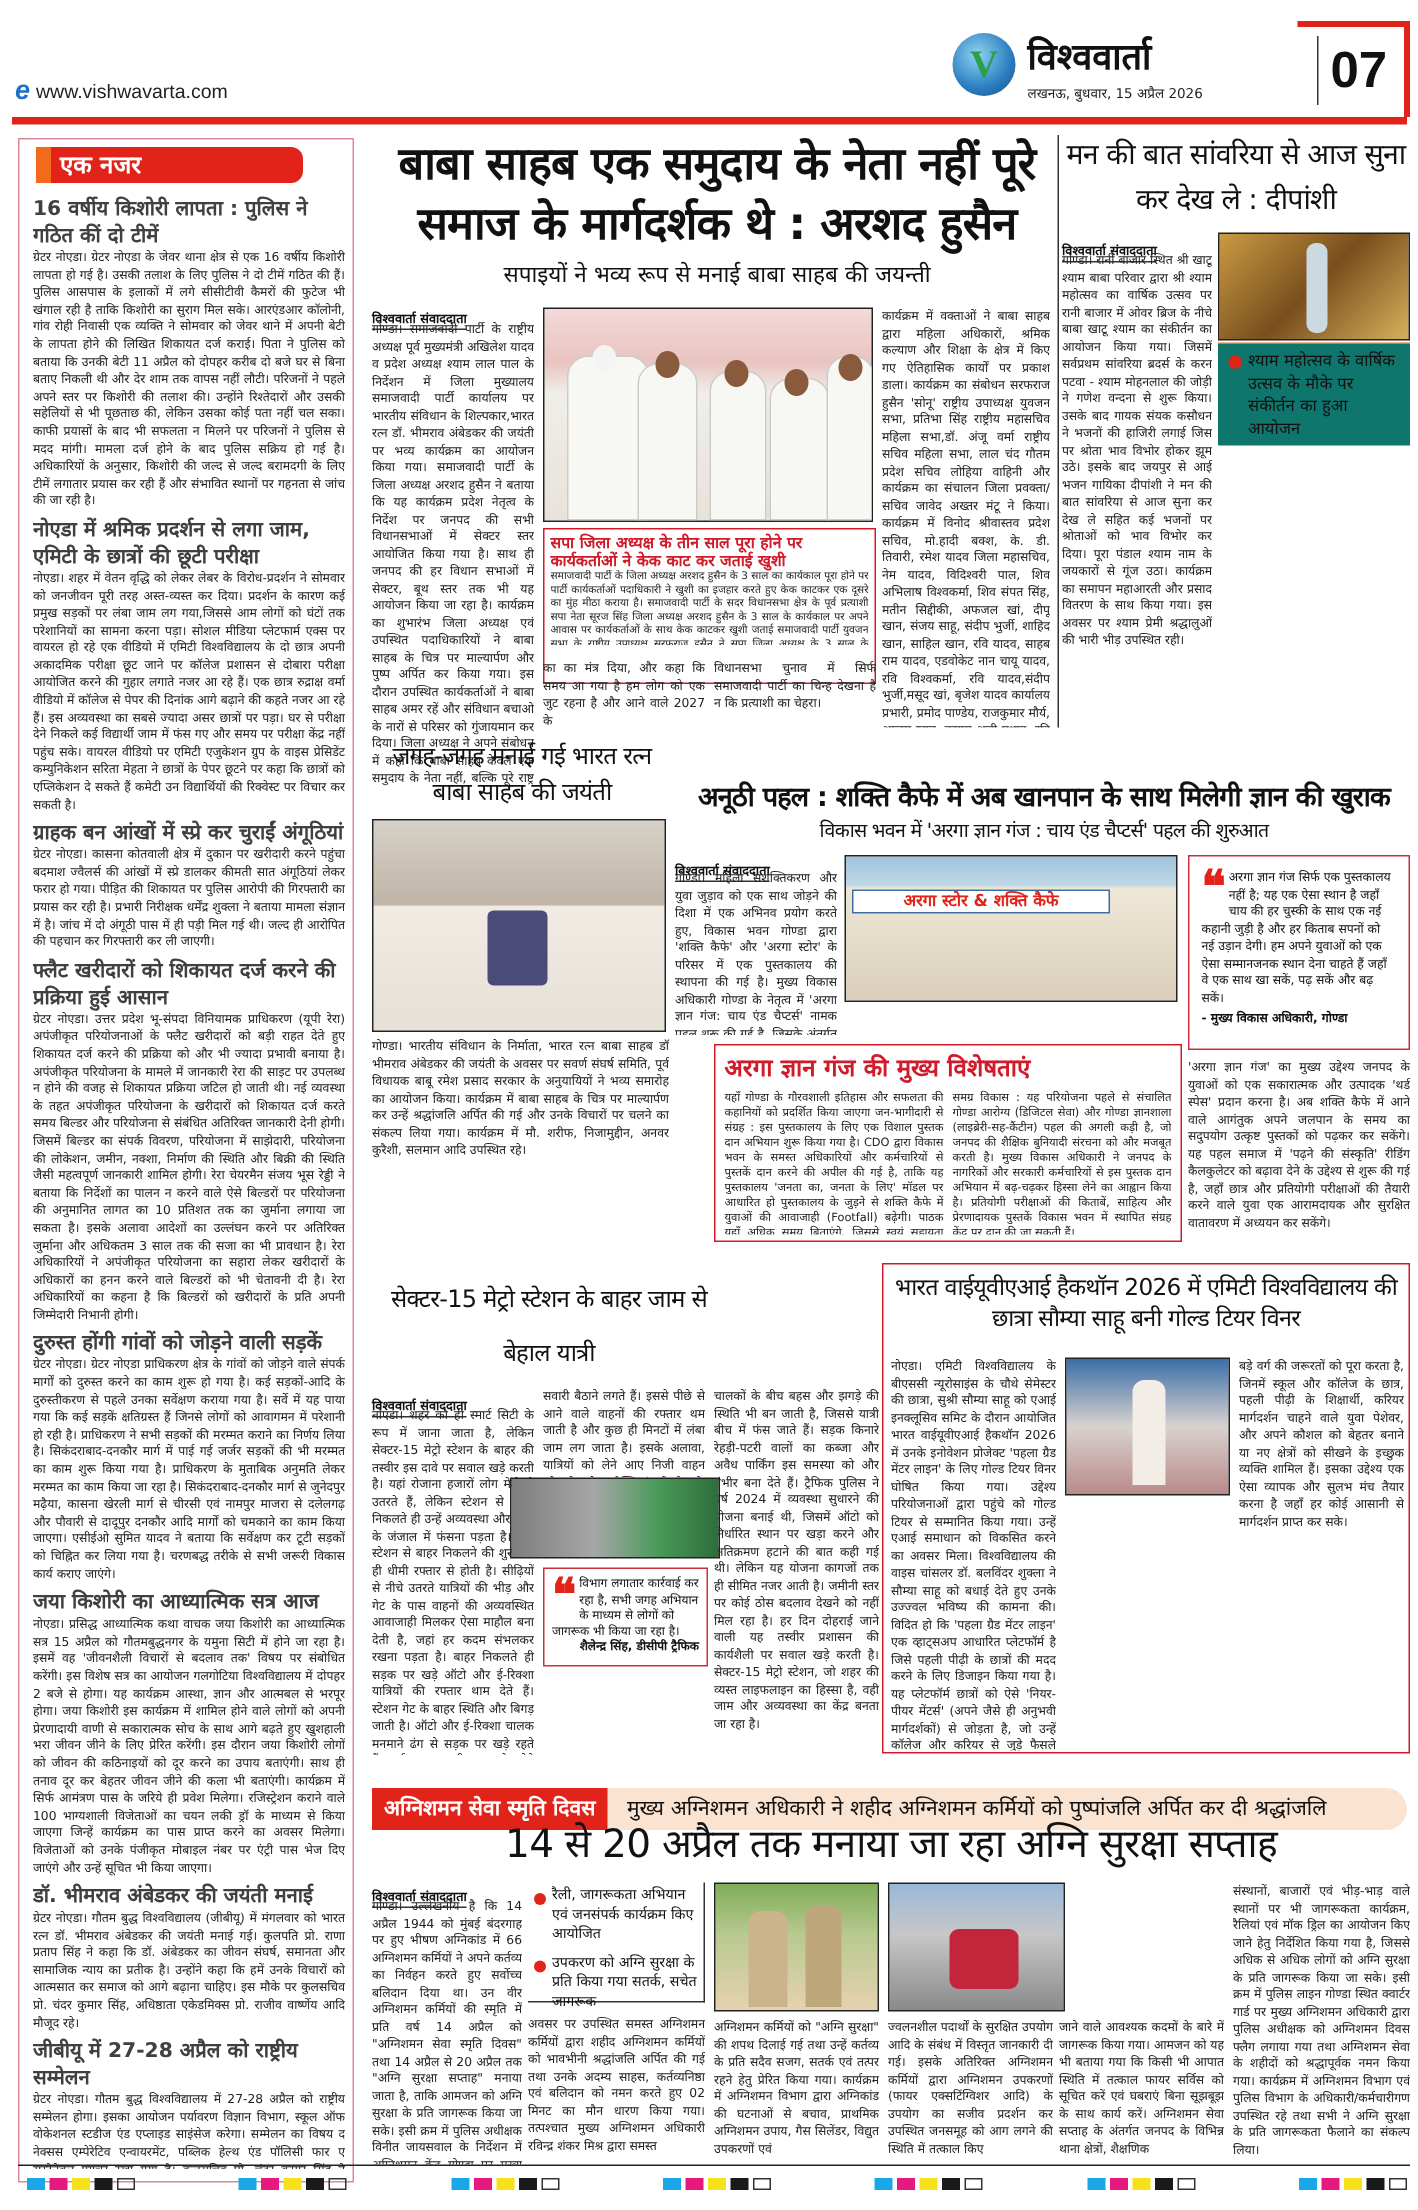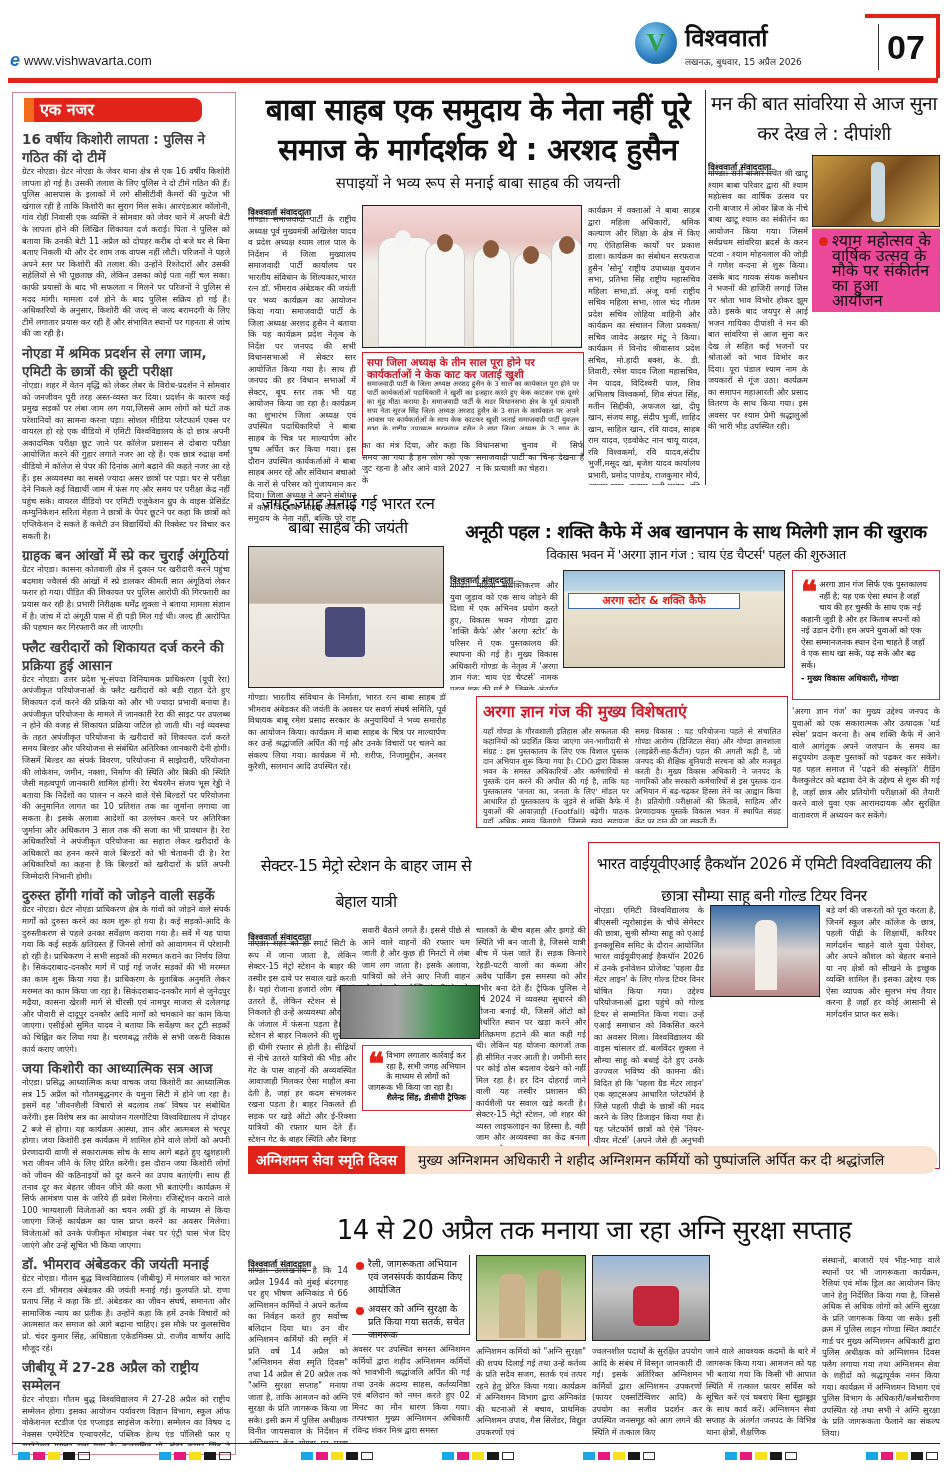--- a/index.html
+++ b/index.html
@@ -29,23 +29,23 @@
   .col{font-size:8.2px;line-height:11.5px;text-align:justify;color:#222;overflow:hidden}
   .photo{background:#888;overflow:hidden;border:1px solid #222}
   .ph-crowd{background:linear-gradient(180deg,#f3d9d9 0%,#e9c4c0 25%,#f0eee8 40%,#e8e2da 100%)}
   .ph-crowd .p{position:absolute;bottom:0;background:#f7f7f3;border-radius:14px 14px 0 0;border:1px solid #ccc}
   .ph-crowd .hd{position:absolute;width:16px;height:18px;border-radius:50%;background:#8a5a3c}
   .redbox{border:1.5px solid #d11a2a}
   .redh{color:#d11a2a;font-weight:bold}
   .quote{border:1.5px solid #c9303c;padding:8px;font-size:8.2px;line-height:11.5px}
   .quote .q{color:#e2231a;font-size:30px;font-weight:bold;float:left;line-height:26px;margin-right:2px;font-family:"Liberation Serif",serif}
   .h2{font-weight:bold;text-align:center;letter-spacing:-0.5px}
-  .caption{background:#ec4899;border-top:1px solid #f3b98c;font-size:16px;padding:4px 8px 4px 20px;position:relative;line-height:15px}
+  .caption{background:#0f766e;border-top:1px solid #f3b98c;font-size:11px;padding:4px 8px 4px 20px;position:relative;line-height:15px}
   .caption:before{content:"";position:absolute;left:7px;top:8px;width:9px;height:9px;border-radius:50%;background:#e2231a}
-  .banner{left:248px;top:1146px;width:690px;height:28px;background:#fbe3d1;border-radius:0 14px 14px 0}
+  .banner{left:248px;top:1192px;width:690px;height:28px;background:#fbe3d1;border-radius:0 14px 14px 0}
   .banner .tag{left:0;top:0;height:28px;background:#e2231a;color:#fff;font-weight:bold;font-size:14px;line-height:28px;padding:0 8px}
   .banner .txt{left:170px;top:0;font-size:14px;line-height:28px;font-weight:bold}
   .bullets{border-right:1.5px solid #333;border-bottom:1.5px solid #333}
   .bullet{font-size:12px;line-height:17px;padding-left:14px;position:relative;margin-bottom:6px}
   .bullet:before{content:"";position:absolute;left:2px;top:5px;width:8px;height:8px;border-radius:50%;background:#e2231a}
   .regmarks{display:flex;gap:3px;align-items:center}
   .regmarks span{width:12px;height:8px;display:inline-block}
   .vline{background:#333;width:1px}
 </style>
 </head>
@@ -168,37 +168,37 @@
 <div class="abs col" style="left:362px;top:925px;width:108px;height:60px">सवारी बैठाने लगते हैं। इससे पीछे से आने वाले वाहनों की रफ्तार थम जाती है और कुछ ही मिनटों में लंबा जाम लग जाता है। इसके अलावा, यात्रियों को लेने आए निजी वाहन और ऐप बेस्ड टैक्सियां भी गेट के सामने ही खड़ी हो जाती हैं। इससे सड़क और संकरी हो जाती है। हालात यह हैं कि पैदल निकलना भी मुश्किल हो जाता है। कई बार तो वाहन</div>
 <div class="abs col" style="left:476px;top:925px;width:110px;height:245px">चालकों के बीच बहस और झगड़े की स्थिति भी बन जाती है, जिससे यात्री बीच में फंस जाते हैं। सड़क किनारे रेहड़ी-पटरी वालों का कब्जा और अवैध पार्किंग इस समस्या को और गंभीर बना देते हैं। ट्रैफिक पुलिस ने वर्ष 2024 में व्यवस्था सुधारने की योजना बनाई थी, जिसमें ऑटो को निर्धारित स्थान पर खड़ा करने और अतिक्रमण हटाने की बात कही गई थी। लेकिन यह योजना कागजों तक ही सीमित नजर आती है। जमीनी स्तर पर कोई ठोस बदलाव देखने को नहीं मिल रहा है। हर दिन दोहराई जाने वाली यह तस्वीर प्रशासन की कार्यशैली पर सवाल खड़े करती है। सेक्टर-15 मेट्रो स्टेशन, जो शहर की व्यस्त लाइफलाइन का हिस्सा है, वही जाम और अव्यवस्था का केंद्र बनता जा रहा है।</div>
 <div class="abs photo" style="left:340px;top:985px;width:140px;height:54px;background:linear-gradient(90deg,#7d7d7d,#a7a7a7 40%,#4c9a5b 70%,#2d6e3b)"></div>
 <div class="abs quote" style="left:362px;top:1045px;width:110px;height:66px;font-size:8px;line-height:10.5px;padding:5px">
   <span class="q">❝</span>
   <span>विभाग लगातार कार्रवाई कर रहा है, सभी जगह अभियान के माध्यम से लोगों को जागरूक भी किया जा रहा है।</span>
   <div style="text-align:right;font-weight:bold">शैलेन्द्र सिंह, डीसीपी ट्रैफिक</div>
 </div>
 
 <div class="abs redbox" style="left:588px;top:842px;width:352px;height:327px"></div>
-<div class="abs h2" style="left:594px;top:848px;width:340px;font-size:15.5px;line-height:32px;font-weight:normal">भारत वाईयूवीएआई हैकथॉन 2026 में एमिटी विश्वविद्यालय की छात्रा सौम्या साहू बनी गोल्ड टियर विनर</div>
+<div class="abs h2" style="left:594px;top:848px;width:340px;font-size:15.5px;line-height:21px;font-weight:normal">भारत वाईयूवीएआई हैकथॉन 2026 में एमिटी विश्वविद्यालय की छात्रा सौम्या साहू बनी गोल्ड टियर विनर</div>
 <div class="abs col" style="left:594px;top:905px;width:110px;height:262px">नोएडा। एमिटी विश्वविद्यालय के बीएससी न्यूरोसाइंस के चौथे सेमेस्टर की छात्रा, सुश्री सौम्या साहू को एआई इनक्लूसिव समिट के दौरान आयोजित भारत वाईयूवीएआई हैकथॉन 2026 में उनके इनोवेशन प्रोजेक्ट 'पहला ग्रैड मेंटर लाइन' के लिए गोल्ड टियर विनर घोषित किया गया। उद्देश्य परियोजनाओं द्वारा पहुंचे को गोल्ड टियर से सम्मानित किया गया। उन्हें एआई समाधान को विकसित करने का अवसर मिला। विश्वविद्यालय की वाइस चांसलर डॉ. बलविंदर शुक्ला ने सौम्या साहू को बधाई देते हुए उनके उज्ज्वल भविष्य की कामना की। विदित हो कि 'पहला ग्रैड मेंटर लाइन' एक व्हाट्सअप आधारित प्लेटफॉर्म है जिसे पहली पीढ़ी के छात्रों की मदद करने के लिए डिजाइन किया गया है। यह प्लेटफॉर्म छात्रों को ऐसे 'नियर-पीयर मेंटर्स' (अपने जैसे ही अनुभवी मार्गदर्शकों) से जोड़ता है, जो उन्हें कॉलेज और करियर से जुड़े फैसले लेने की प्रक्रिया में मार्गदर्शन दे सकते हैं। इस प्लेटफॉर्म का</div>
 <div class="abs photo" style="left:710px;top:905px;width:110px;height:92px;background:linear-gradient(180deg,#3b6ea8 0,#d8d2cf 50%,#b98a8a 100%)">
   <div style="position:absolute;left:44px;top:14px;width:22px;height:70px;background:#f2ede6;border-radius:8px 8px 0 0"></div>
 </div>
 <div class="abs col" style="left:826px;top:905px;width:110px;height:262px">बड़े वर्ग की जरूरतों को पूरा करता है, जिनमें स्कूल और कॉलेज के छात्र, पहली पीढ़ी के शिक्षार्थी, करियर मार्गदर्शन चाहने वाले युवा पेशेवर, और अपने कौशल को बेहतर बनाने या नए क्षेत्रों को सीखने के इच्छुक व्यक्ति शामिल हैं। इसका उद्देश्य एक ऐसा व्यापक और सुलभ मंच तैयार करना है जहाँ हर कोई आसानी से मार्गदर्शन प्राप्त कर सके।</div>
 
 <div class="abs banner">
   <div class="abs tag">अग्निशमन सेवा स्मृति दिवस</div>
   <div class="abs txt" style="font-weight:normal">मुख्य अग्निशमन अधिकारी ने शहीद अग्निशमन कर्मियों को पुष्पांजलि अर्पित कर दी श्रद्धांजलि</div>
 </div>
 <div class="abs h2" style="left:248px;top:1210px;width:692px;font-size:26px;line-height:40px;font-weight:normal">14 से 20 अप्रैल तक मनाया जा रहा अग्नि सुरक्षा सप्ताह</div>
 <div class="abs" style="left:248px;top:1252px"><span class="byline">विश्ववार्ता संवाददाता</span></div>
 <div class="abs col" style="left:248px;top:1265px;width:100px;height:178px">गोण्डा। उल्लेखनीय है कि 14 अप्रैल 1944 को मुंबई बंदरगाह पर हुए भीषण अग्निकांड में 66 अग्निशमन कर्मियों ने अपने कर्तव्य का निर्वहन करते हुए सर्वोच्च बलिदान दिया था। उन वीर अग्निशमन कर्मियों की स्मृति में प्रति वर्ष 14 अप्रैल को "अग्निशमन सेवा स्मृति दिवस" तथा 14 अप्रैल से 20 अप्रैल तक "अग्नि सुरक्षा सप्ताह" मनाया जाता है, ताकि आमजन को अग्नि सुरक्षा के प्रति जागरूक किया जा सके। इसी क्रम में पुलिस अधीक्षक विनीत जायसवाल के निर्देशन में अग्निशमन केंद्र गोण्डा पर मुख्य अग्निशमन अधिकारी के नेतृत्व में 'अग्निशमन सेवा स्मृति दिवस' कार्यक्रम का आयोजन किया गया। इस</div>
 <div class="abs bullets" style="left:352px;top:1255px;width:118px;height:80px;padding:2px">
   <div class="bullet" style="font-size:9.5px;line-height:13px">रैली, जागरूकता अभियान एवं जनसंपर्क कार्यक्रम किए आयोजित</div>
-  <div class="bullet" style="font-size:9.5px;line-height:13px">अवसर को अग्नि सुरक्षा के प्रति किया गया सतर्क, सचेत जागरूक</div>
+  <div class="bullet" style="font-size:9.5px;line-height:13px">उपकरण को अग्नि सुरक्षा के प्रति किया गया सतर्क, सचेत जागरूक</div>
 </div>
 <div class="abs col" style="left:352px;top:1344px;width:118px;height:100px">अवसर पर उपस्थित समस्त अग्निशमन कर्मियों द्वारा शहीद अग्निशमन कर्मियों को भावभीनी श्रद्धांजलि अर्पित की गई तथा उनके अदम्य साहस, कर्तव्यनिष्ठा एवं बलिदान को नमन करते हुए 02 मिनट का मौन धारण किया गया। तत्पश्चात मुख्य अग्निशमन अधिकारी रविन्द्र शंकर मिश्र द्वारा समस्त</div>
 <div class="abs photo" style="left:476px;top:1255px;width:110px;height:86px;background:linear-gradient(180deg,#7fae5a 0,#b8c98f 40%,#e6d2b0 100%)">
   <div style="position:absolute;left:22px;top:18px;width:26px;height:64px;background:#cbb48b;border-radius:8px 8px 0 0"></div>
   <div style="position:absolute;left:60px;top:14px;width:24px;height:68px;background:#bfa77c;border-radius:8px 8px 0 0"></div>
 </div>
 <div class="abs photo" style="left:592px;top:1255px;width:118px;height:86px;background:linear-gradient(180deg,#9ab8d9 0,#c7c7c7 40%,#8a8a8a 100%)">
   <div style="position:absolute;left:40px;top:30px;width:46px;height:40px;background:#c3263a;border-radius:6px"></div>
 </div>
 <div class="abs col" style="left:476px;top:1346px;width:110px;height:98px">अग्निशमन कर्मियों को "अग्नि सुरक्षा" की शपथ दिलाई गई तथा उन्हें कर्तव्य के प्रति सदैव सजग, सतर्क एवं तत्पर रहने हेतु प्रेरित किया गया। कार्यक्रम में अग्निशमन विभाग द्वारा अग्निकांड की घटनाओं से बचाव, प्राथमिक अग्निशमन उपाय, गैस सिलेंडर, विद्युत उपकरणों एवं</div>

